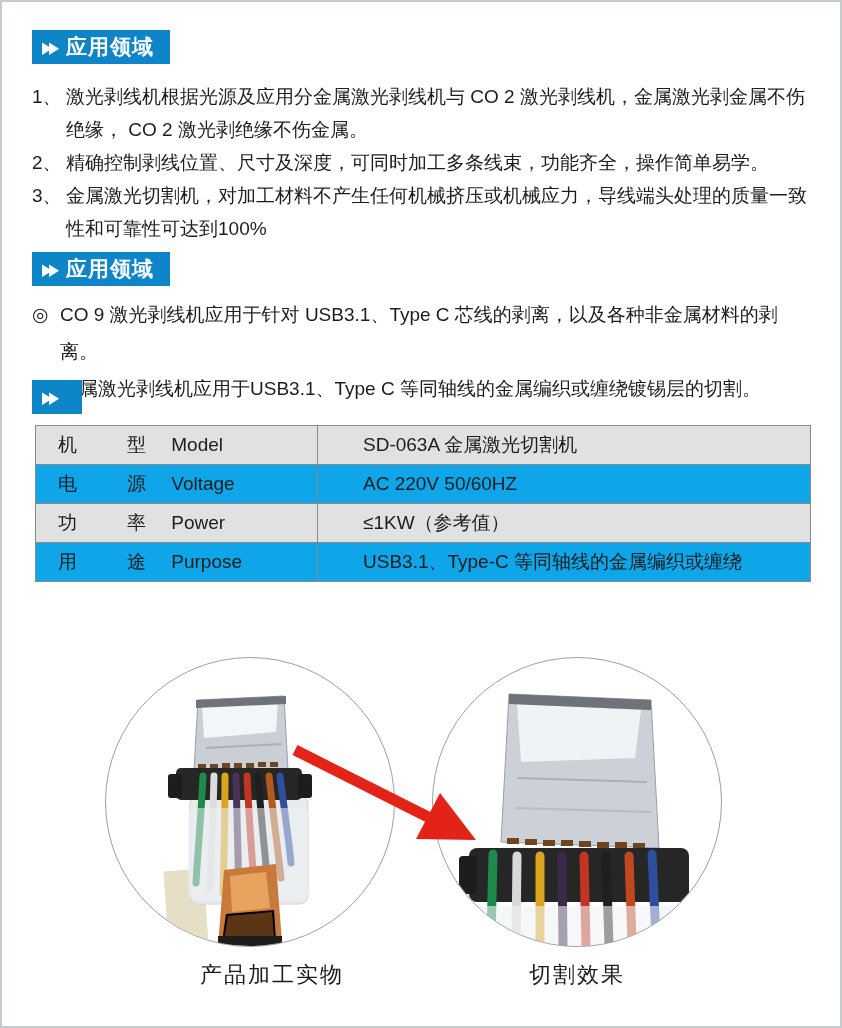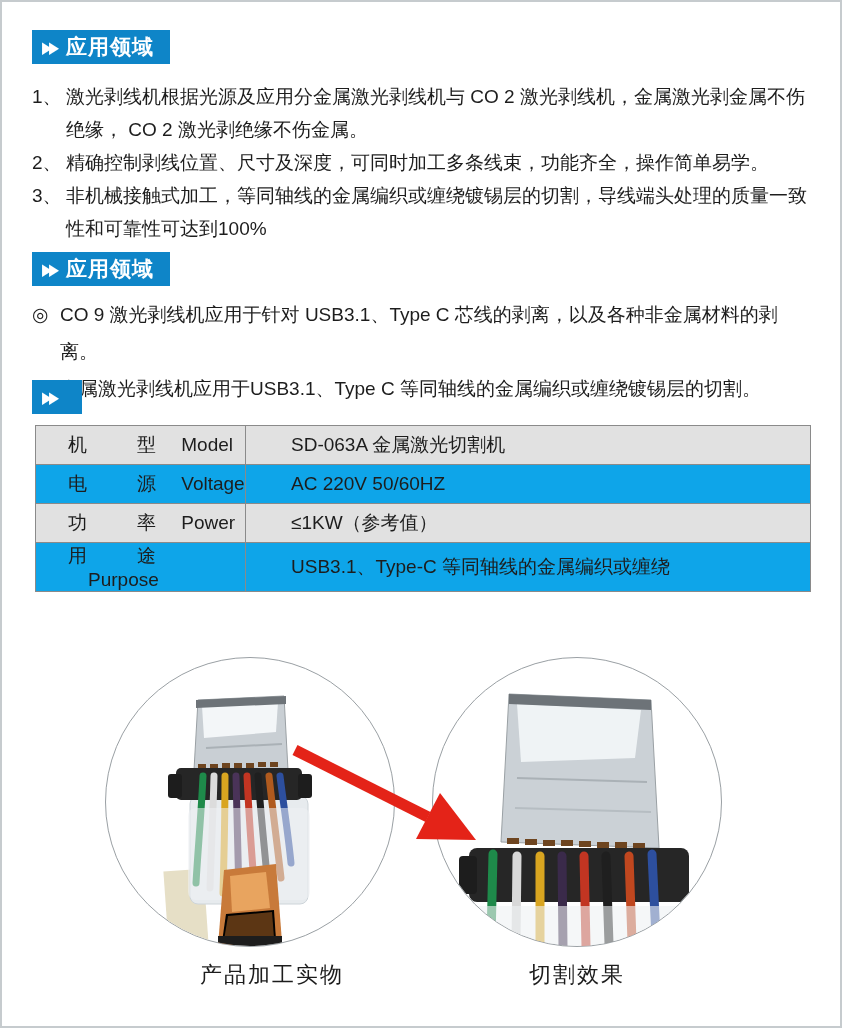--- a/index.html
+++ b/index.html
@@ -59,21 +59,21 @@
     border-collapse:collapse;
     font-size:19px; color:#1d1d1d;
   }
   .spec-table td {
     height:39px;
     border:1px solid #8a8a8a;
     vertical-align:middle;
   }
   .spec-table tr.stripe td { background:#e1e1e1; }
   .spec-table tr.plain  td { background:#0ea5e9; }
-  td.label-cell { width:210px; padding-left:32px; }
+  td.label-cell { width:282px; padding-left:22px; }
   td.value-cell { padding-left:45px; }
   .zh-label {
     display:inline-block; width:88px;
     text-align:justify; text-align-last:justify;
     font-weight:normal;
   }
   .en-label { margin-left:20px; }
 
   
   .photo-circle {
@@ -111,21 +111,21 @@
     <div class="feat-item">
       <span class="feat-num">1、</span>
       <span>激光剥线机根据光源及应用分金属激光剥线机与 CO 2 激光剥线机，金属激光剥金属不伤绝缘， CO 2 激光剥绝缘不伤金属。</span>
     </div>
     <div class="feat-item">
       <span class="feat-num">2、</span>
       <span>精确控制剥线位置、尺寸及深度，可同时加工多条线束，功能齐全，操作简单易学。</span>
     </div>
     <div class="feat-item">
       <span class="feat-num">3、</span>
-      <span>非机械接触式加工，等同轴线的金属编织或缠绕镀锡层的切割，导线端头处理的质量一致性和可靠性可达到100%</span>
+      <span>金属激光切割机，对加工材料不产生任何机械挤压或机械应力，导线端头处理的质量一致性和可靠性可达到100%</span>
     </div>
   </div>
 
   <div class="sec-header" id="hdr-apps">
     <span class="hdr-icon">▶▶</span>
     <span>应用领域</span>
   </div>
 
   <div class="apps">
     <div class="app-item">

